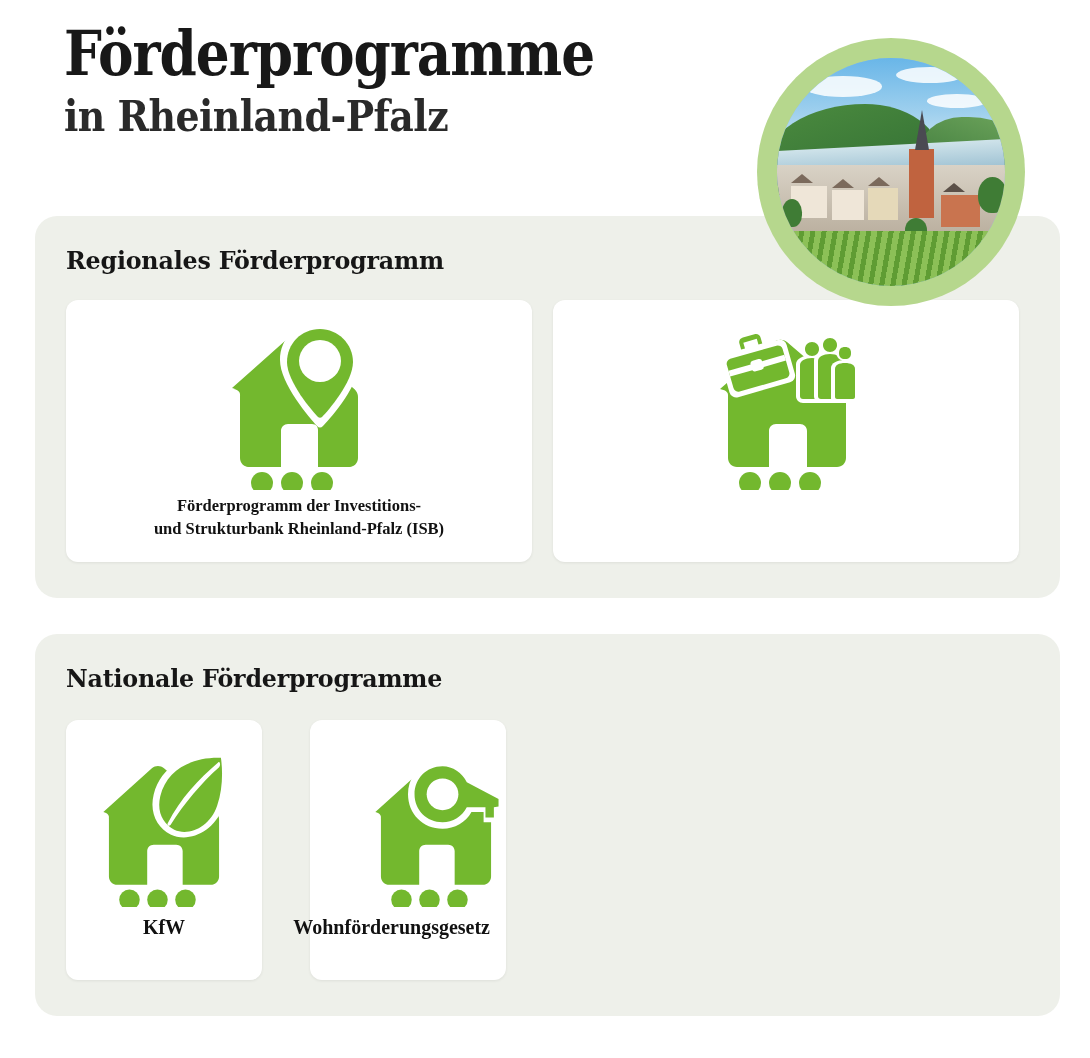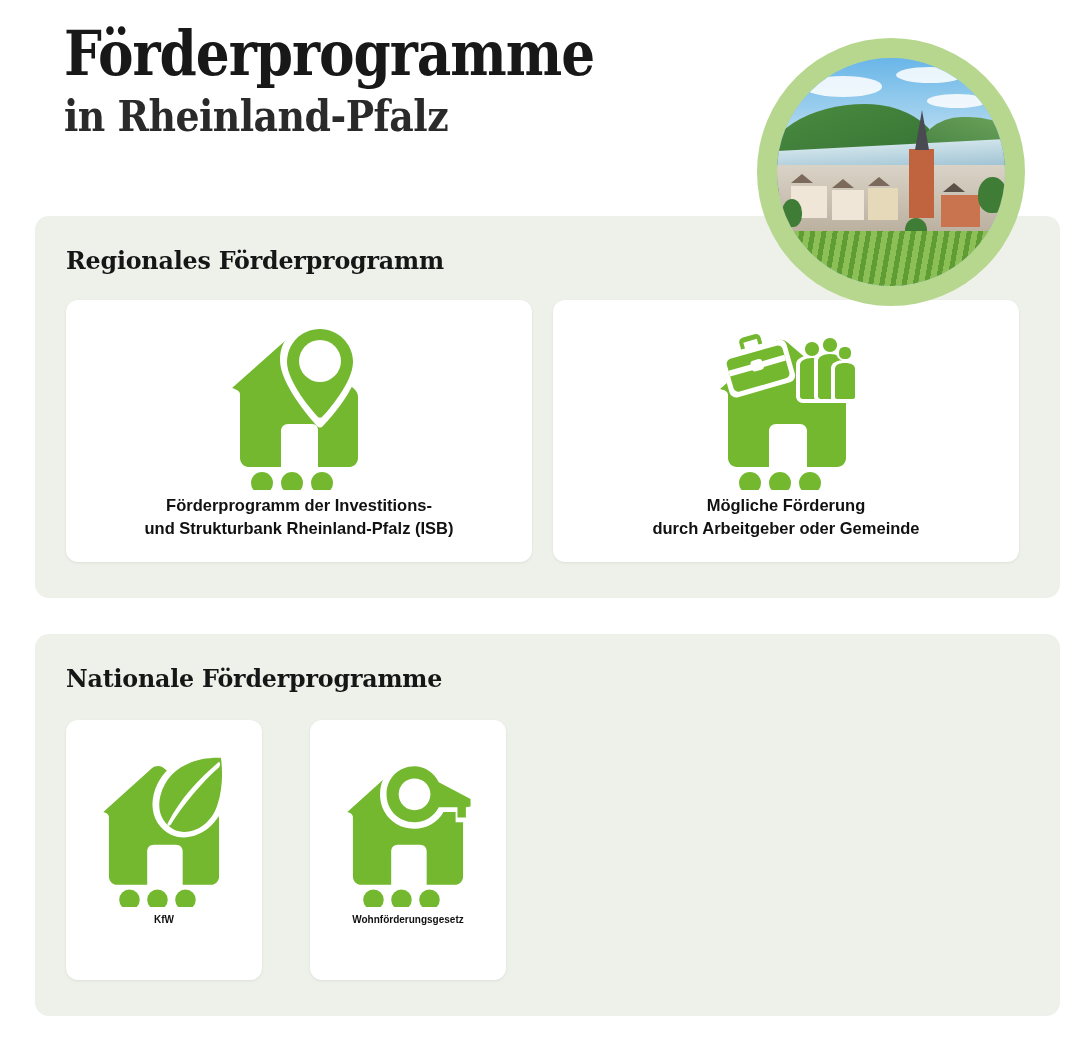--- a/index.html
+++ b/index.html
@@ -127,21 +127,21 @@
     position: absolute; border-radius: 50% 50% 45% 45%;
     background: #3f7c35;
   }
 
   
   .panel {
     position: absolute;
     left: 35px;
     width: 1025px;
     background: #eef0ea;
-    border-radius: 14px;
+    border-radius: 22px;
     box-sizing: border-box;
   }
   #panel-regional { top: 216px; height: 382px; }
   #panel-national { top: 634px; height: 382px; }
 
   .panel-title {
     font-family: "DejaVu Serif", serif;
     font-weight: bold;
     font-size: 25px;
     letter-spacing: -0.2px;
@@ -166,47 +166,47 @@
     flex-direction: column;
     align-items: center;
     justify-content: flex-start;
   }
   .card-regional { top: 84px; height: 262px; width: 466px; }
   #card-isb { left: 31px; }
   #card-employer { left: 518px; }
 
   .card-national { top: 86px; height: 260px; width: 196px; }
   #card-kfw { left: 31px; }
-  #card-whg { left: 275px; }
+  #card-whg { left: 275px; align-items: flex-end; }
   #card-bafa { left: 519px; }
 
   .icon-wrap {
     margin-top: 14px;
     height: 180px;
     display: flex;
     align-items: center;
     justify-content: center;
   }
   .card-national .icon-wrap {
     margin-top: 18px;
     height: 175px;
   }
 
   .card-caption {
-    font-family: Liberation Sans, sans-serif;
+    font-family: Liberation Serif, serif;
     font-weight: bold;
     font-size: 16.5px;
     line-height: 1.42;
     color: #111111;
     text-align: center;
     padding: 0 16px;
     white-space: pre-line;
   }
   .card-national .card-caption {
-    font-size: 10px;
+    font-size: 20px;
   }
 
   svg { display: block; }
 </style>
 </head>
 <body>
 
 <div id="header">
   <h1 id="title-main">Förderprogramme</h1>
   <h2 id="title-sub">in Rheinland-Pfalz</h2>
@@ -292,22 +292,20 @@
           <path d="M113 27 C113 23 116 20 120 20 C124 20 127 23 127 27 C127 31 124 34 120 34 C116 34 113 31 113 27 Z" fill="#73b82e"></path>
           <path d="M108 43 C108 39 113 36 120 36 C127 36 132 39 132 43 L132 78 C132 80 131 81 129 81 L111 81 C109 81 108 80 108 78 Z" fill="#73b82e"></path>
 
           <path d="M126 34 C126 29 130 25 135 25 C140 25 144 29 144 34 C144 39 140 43 135 43 C130 43 126 39 126 34 Z" fill="#ffffff"></path>
           <path d="M121 50 C121 45 127 42 135 42 C143 42 149 45 149 50 L149 80 C149 83 147 85 144 85 L126 85 C123 85 121 83 121 80 Z" fill="#ffffff"></path>
           <path d="M129 35 C129 31 131 29 135 29 C139 29 141 31 141 35 C141 39 139 41 135 41 C131 41 129 39 129 35 Z" fill="#73b82e"></path>
           <path d="M125 51 C125 47 129 45 135 45 C141 45 145 47 145 51 L145 79 C145 80 144 81 143 81 L127 81 C126 81 125 80 125 79 Z" fill="#73b82e"></path>
         </g>
       </svg>
     </div>
-    <div class="card-caption">Mögliche Förderung
-durch Arbeitgeber oder Gemeinde</div>
   </div>
 </section>
 
 <section class="panel" id="panel-national">
   <h3 class="panel-title">Nationale Förderprogramme</h3>
 
   <div class="card card-national" id="card-kfw">
     <div class="icon-wrap">
       <svg width="140" height="162" viewBox="0 0 150 172" aria-hidden="true">
         <g fill="#73b82e">

